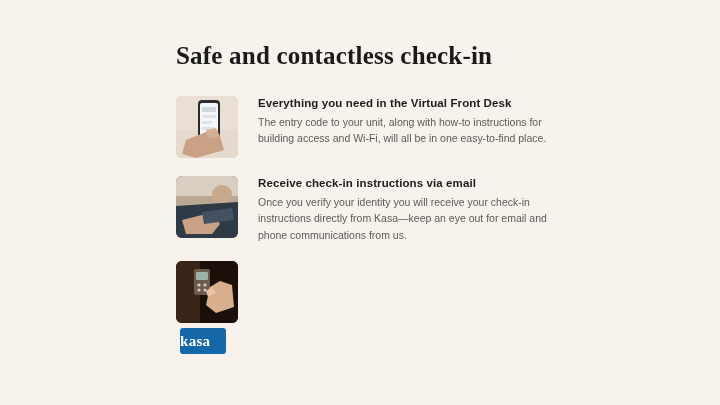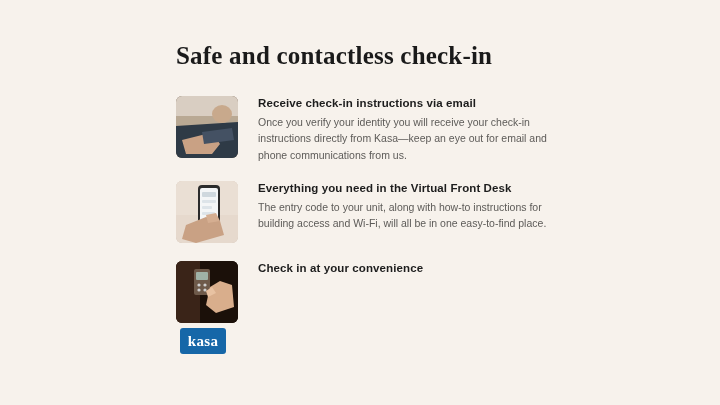--- a/index.html
+++ b/index.html
@@ -74,56 +74,37 @@
   .logo {
     position: absolute;
     left: 180px;
     top: 328px;
     width: 46px;
     height: 26px;
     background: #1667a8;
     border-radius: 3px;
     display: flex;
     align-items: center;
-    justify-content: center;
   }
   .logo-text {
     font-family: "Liberation Serif", serif;
     font-size: 15px;
     font-weight: bold;
     color: #ffffff;
     letter-spacing: 0.3px;
   }
 </style>
 </head>
 <body>
 
 <div class="page">
 
   <div class="title">Safe and contactless check-in</div>
 
   <div class="items">
-
-    <div class="item">
-      <div class="thumb">
-        <svg viewBox="0 0 62 62" xmlns="http://www.w3.org/2000/svg">
-          <rect width="62" height="62" fill="#7c6a5c"></rect>
-          <rect x="0" y="0" width="62" height="22" fill="#d9cec2"></rect>
-          <rect x="0" y="20" width="62" height="10" fill="#b9a994"></rect>
-          <path d="M0 30 L62 26 L62 62 L0 62 Z" fill="#2e3a46"></path>
-          <path d="M6 44 L30 38 L34 44 L40 42 L44 48 L36 58 L10 58 Z" fill="#c9a184"></path>
-          <path d="M26 36 L56 32 L58 44 L28 48 Z" fill="#445163"></path>
-          <ellipse cx="46" cy="18" rx="10" ry="9" fill="#c8a98c"></ellipse>
-        </svg>
-      </div>
-      <div class="item-text">
-        <div class="item-title">Receive check-in instructions via email</div>
-        <div class="item-body">Once you verify your identity you will receive your check-in instructions directly from Kasa—keep an eye out for email and phone communications from us.</div>
-      </div>
-    </div>
 
     <div class="item">
       <div class="thumb">
         <svg viewBox="0 0 62 62" xmlns="http://www.w3.org/2000/svg">
           <rect width="62" height="62" fill="#e6d9cd"></rect>
           <rect x="0" y="0" width="62" height="34" fill="#eadfd4"></rect>
           <rect x="22" y="4" width="22" height="44" rx="4" fill="#2b2b2b"></rect>
           <rect x="24" y="7" width="18" height="38" rx="2" fill="#f4f6f7"></rect>
           <rect x="26" y="11" width="14" height="5" rx="1" fill="#cfd8de"></rect>
           <rect x="26" y="19" width="14" height="3" rx="1" fill="#dde4e9"></rect>
@@ -135,35 +116,52 @@
       </div>
       <div class="item-text">
         <div class="item-title">Everything you need in the Virtual Front Desk</div>
         <div class="item-body">The entry code to your unit, along with how-to instructions for building access and Wi-Fi, will all be in one easy-to-find place.</div>
       </div>
     </div>
 
     <div class="item">
       <div class="thumb">
         <svg viewBox="0 0 62 62" xmlns="http://www.w3.org/2000/svg">
+          <rect width="62" height="62" fill="#7c6a5c"></rect>
+          <rect x="0" y="0" width="62" height="22" fill="#d9cec2"></rect>
+          <rect x="0" y="20" width="62" height="10" fill="#b9a994"></rect>
+          <path d="M0 30 L62 26 L62 62 L0 62 Z" fill="#2e3a46"></path>
+          <path d="M6 44 L30 38 L34 44 L40 42 L44 48 L36 58 L10 58 Z" fill="#c9a184"></path>
+          <path d="M26 36 L56 32 L58 44 L28 48 Z" fill="#445163"></path>
+          <ellipse cx="46" cy="18" rx="10" ry="9" fill="#c8a98c"></ellipse>
+        </svg>
+      </div>
+      <div class="item-text">
+        <div class="item-title">Receive check-in instructions via email</div>
+        <div class="item-body">Once you verify your identity you will receive your check-in instructions directly from Kasa—keep an eye out for email and phone communications from us.</div>
+      </div>
+    </div>
+
+    <div class="item">
+      <div class="thumb">
+        <svg viewBox="0 0 62 62" xmlns="http://www.w3.org/2000/svg">
           <rect width="62" height="62" fill="#23160f"></rect>
           <rect x="0" y="0" width="24" height="62" fill="#3a2418"></rect>
           <rect x="24" y="0" width="38" height="62" fill="#1b1009"></rect>
           <rect x="18" y="8" width="16" height="26" rx="2" fill="#6e5a4a"></rect>
           <rect x="20" y="11" width="12" height="8" rx="1" fill="#9fb2a6"></rect>
           <circle cx="23" cy="24" r="1.6" fill="#cfcfcf"></circle>
           <circle cx="29" cy="24" r="1.6" fill="#cfcfcf"></circle>
           <circle cx="23" cy="29" r="1.6" fill="#cfcfcf"></circle>
           <circle cx="29" cy="29" r="1.6" fill="#cfcfcf"></circle>
           <path d="M34 26 L44 20 L56 24 L58 46 L40 52 L30 44 Z" fill="#d9ae8c"></path>
           <path d="M30 30 L36 26 L40 32 L32 36 Z" fill="#e8c2a2"></path>
         </svg>
       </div>
       <div class="item-text">
-        <div class="item-title">Check in at your convenience</div>
       </div>
     </div>
 
   </div>
 
   <div class="logo">
     <span class="logo-text">kasa</span>
   </div>
 
 </div>

